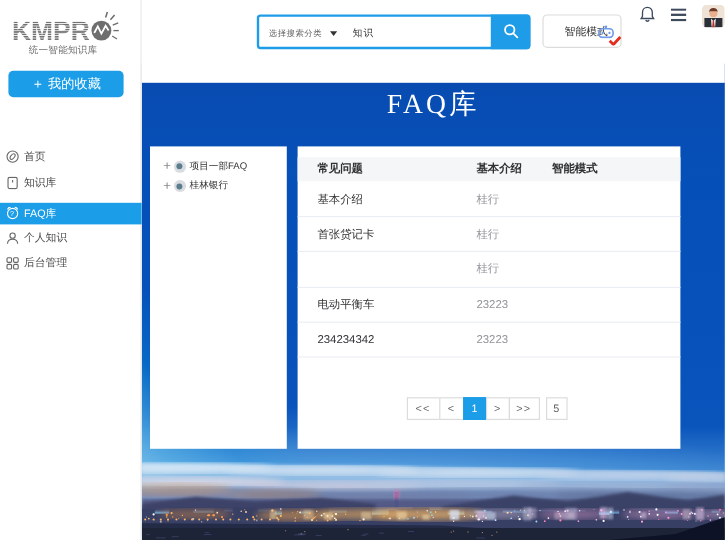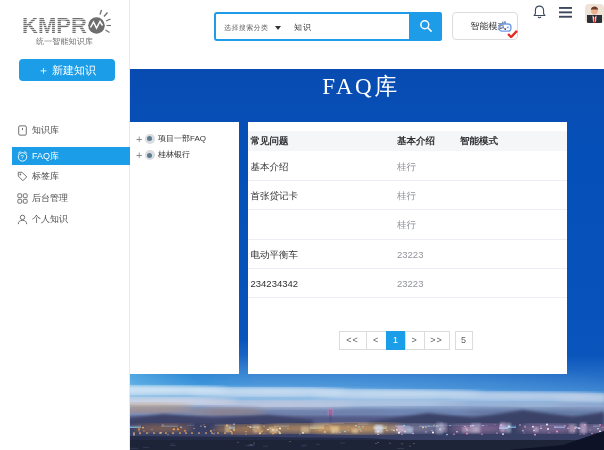--- a/index.html
+++ b/index.html
@@ -14,21 +14,21 @@
       rgba(125,195,240,0.85) 0%, rgba(110,185,235,0.5) 55%, rgba(110,185,235,0) 100%),
     linear-gradient(225deg,
       rgba(0,0,0,0) 0%, rgba(0,0,0,0) 76%, rgba(8,125,208,0.5) 83%,
       rgba(80,170,225,0.85) 90%, rgba(150,210,238,0.9) 96%, #cde7f5 100%),
     linear-gradient(180deg, #0a45a8 0%, #084cb2 5%, #0550b8 25%, #0652ba 55%,
       #0a55bc 76%, #3f87d2 86%, #6fb0e2 93%, #90c4ea 100%);
 }
 #citysvg { position:absolute; left:118px; top:360px; width:486px; height:90px; }
 
 
-#sidebar { position:absolute; left:0; top:0; width:118px; height:450px; background:#fff; border-right:1px solid #eaeaea; z-index:5;margin-left:12px; }
+#sidebar { position:absolute; left:0; top:0; width:118px; height:450px; background:#fff; border-right:1px solid #eaeaea; z-index:5; }
 #logo { position:absolute; left:0px; top:0px; }
 .btn-new { position:absolute; left:7px; top:59px; width:96px; height:22px; background:#1b9de8; border-radius:4px; color:#fff; font-size:11px; text-align:center; line-height:22px; }
 .btn-fav { position:absolute; left:7px; top:86px; width:96px; height:19px; background:#fff; border:1px solid #dcdcdc; border-radius:4px; color:#555; font-size:11px; text-align:center; line-height:17px; }
 .nav { position:absolute; left:0; top:120px; width:118px; }
 .nav-item { height:21.5px; line-height:21.5px; font-size:9px; color:#4a4a4a; position:relative; padding-left:20px; }
 .nav-item svg { position:absolute; left:5px; top:5px; }
 .nav-item.active { background:#1b9de8; color:#fff; height:18px; line-height:18px; margin:5.5px 0 1px; }
 .nav-item.active svg { top:3.5px; }
 
 
@@ -46,21 +46,21 @@
 
 #title { position:absolute; left:118px; top:70.5px; width:486px; text-align:center; color:#fff; font-family:"Liberation Serif", serif; font-size:23px; letter-spacing:2.5px; z-index:3; }
 #treepanel { position:absolute; left:125px; top:121.5px; width:114px; height:252.5px; background:#fff; z-index:3; font-size:8px; color:#333; }
 .treeitem { position:relative; height:16.2px; line-height:16.2px; padding-left:33px; }
 .treeitem .plus { position:absolute; left:11px; top:0px; color:#888; font-size:11px; }
 .treeitem .radio { position:absolute; left:20px; top:3.5px; width:9.5px; height:9.5px; border-radius:50%; background:#d9dde2; }
 .treeitem .radio::after { content:""; position:absolute; left:2.25px; top:2.25px; width:5px; height:5px; border-radius:50%; background:#5b7d8d; }
 
 #tablepanel { position:absolute; left:247.5px; top:121.5px; width:319.5px; height:252.5px; background:#fff; z-index:3; font-size:9.5px; }
 #thead { position:absolute; left:0; top:9.3px; width:100%; height:20px; background:#f4f6f8; font-weight:bold; color:#303133; line-height:20px; }
-.c1 { position:absolute; left:3px; } .c2 { position:absolute; left:149.5px; } .c3 { position:absolute; left:212.5px; }
+.c1 { position:absolute; left:17px; } .c2 { position:absolute; left:149.5px; } .c3 { position:absolute; left:212.5px; }
 .trow { position:absolute; left:0; width:100%; height:29.3px; line-height:29.3px; border-bottom:1px solid #ebeef5; color:#303133; }
 .trow .c2 { color:#909399; }
 #pager { position:absolute; left:92px; top:209.3px; display:flex; font-size:9px; color:#606266; }
 #pager .pg { border:1px solid #dcdcdc; background:#fff; height:19.2px; line-height:17px; text-align:center; margin-left:-1px; letter-spacing:1px; }
 #pager .pg.act { background:#1b9de8; color:#fff; border-color:#1b9de8; }
 </style>
 </head>
 <body>
 
 <div id="bg"></div>
@@ -385,46 +385,46 @@
     <text x="10" y="33" font-family="Liberation Sans" font-weight="bold" font-size="22" letter-spacing="0" fill="url(#stripe)">KMPR</text>
     <circle cx="84.5" cy="25.5" r="8.3" fill="#6e6e6e"></circle>
     <polyline points="78.5,27.5 81.5,22 84.5,28 88,21.5 90.5,25.5" fill="none" stroke="#fff" stroke-width="1.5"></polyline>
     <line x1="88" y1="14.5" x2="89.5" y2="10" stroke="#6e6e6e" stroke-width="1.3"></line>
     <line x1="92" y1="16.5" x2="95.5" y2="12.5" stroke="#6e6e6e" stroke-width="1.3"></line>
     <line x1="94" y1="21" x2="98.5" y2="19" stroke="#6e6e6e" stroke-width="1.2"></line>
     <line x1="94.5" y1="25.5" x2="99" y2="25.5" stroke="#6e6e6e" stroke-width="1.1"></line>
     <line x1="93.5" y1="30" x2="97.5" y2="32.5" stroke="#6e6e6e" stroke-width="1.1"></line>
     <text x="24" y="44" font-family="Liberation Sans" font-size="8" letter-spacing="0.15" fill="#6f6f6f">统一智能知识库</text>
   </svg>
-  <div class="btn-new">＋ 新建知识</div>
+  <div class="btn-new">＋ 我的收藏</div>
   <div class="nav">
+    <div class="nav-item"><svg width="11" height="11" viewBox="0 0 13 13">
+          <circle cx="6.5" cy="6.5" r="5.5" fill="none" stroke="#666" stroke-width="1.1"></circle>
+          <ellipse cx="6.5" cy="6.5" rx="1.8" ry="3.2" transform="rotate(40 6.5 6.5)" fill="none" stroke="#666" stroke-width="1"></ellipse>
+        </svg>首页</div>
     <div class="nav-item"><svg width="11" height="11" viewBox="0 0 13 13">
           <rect x="2" y="1" width="9" height="11" rx="1.5" fill="none" stroke="#666" stroke-width="1.1"></rect>
           <line x1="6.5" y1="3.5" x2="6.5" y2="6" stroke="#666" stroke-width="1.1"></line>
         </svg>知识库</div>
     <div class="nav-item active"><svg width="11" height="11" viewBox="0 0 13 13">
           <circle cx="6.5" cy="7" r="5" fill="none" stroke="#fff" stroke-width="1.1"></circle>
           <text x="4" y="9.5" font-size="7" fill="#fff">?</text>
           <path d="M1.5 3 A 3 3 0 0 1 4.5 1" fill="none" stroke="#fff" stroke-width="1.1"></path>
           <path d="M11.5 3 A 3 3 0 0 0 8.5 1" fill="none" stroke="#fff" stroke-width="1.1"></path>
         </svg>FAQ库</div>
     <div class="nav-item"><svg width="11" height="11" viewBox="0 0 13 13">
-          <path d="M6 1.5 L11.5 7 L7 11.5 L1.5 6 L1.5 1.5 Z" fill="none" stroke="#666" stroke-width="1.1"></path>
-          <circle cx="4" cy="4" r="1" fill="#666"></circle>
-        </svg>标签库</div>
+          <circle cx="6.5" cy="4" r="2.6" fill="none" stroke="#666" stroke-width="1.1"></circle>
+          <path d="M1.5 12 C1.5 9 3.5 7.5 6.5 7.5 C9.5 7.5 11.5 9 11.5 12" fill="none" stroke="#666" stroke-width="1.1"></path>
+        </svg>个人知识</div>
     <div class="nav-item"><svg width="11" height="11" viewBox="0 0 13 13">
           <rect x="1" y="1" width="4.5" height="4.5" rx="1" fill="none" stroke="#666" stroke-width="1.1"></rect>
           <rect x="7.5" y="1" width="4.5" height="4.5" rx="1" fill="none" stroke="#666" stroke-width="1.1"></rect>
           <rect x="1" y="7.5" width="4.5" height="4.5" rx="1" fill="none" stroke="#666" stroke-width="1.1"></rect>
           <rect x="7.5" y="7.5" width="4.5" height="4.5" rx="1" fill="none" stroke="#666" stroke-width="1.1"></rect>
         </svg>后台管理</div>
-    <div class="nav-item"><svg width="11" height="11" viewBox="0 0 13 13">
-          <circle cx="6.5" cy="4" r="2.6" fill="none" stroke="#666" stroke-width="1.1"></circle>
-          <path d="M1.5 12 C1.5 9 3.5 7.5 6.5 7.5 C9.5 7.5 11.5 9 11.5 12" fill="none" stroke="#666" stroke-width="1.1"></path>
-        </svg>个人知识</div>
   </div>
 </div>
 
 <div id="title">FAQ库</div>
 
 <div id="treepanel">
   <div class="treeitem" style="margin-top:9.2px"><span class="plus">+</span><span class="radio"></span>项目一部FAQ</div>
   <div class="treeitem"><span class="plus">+</span><span class="radio"></span>桂林银行</div>
 </div>
 

